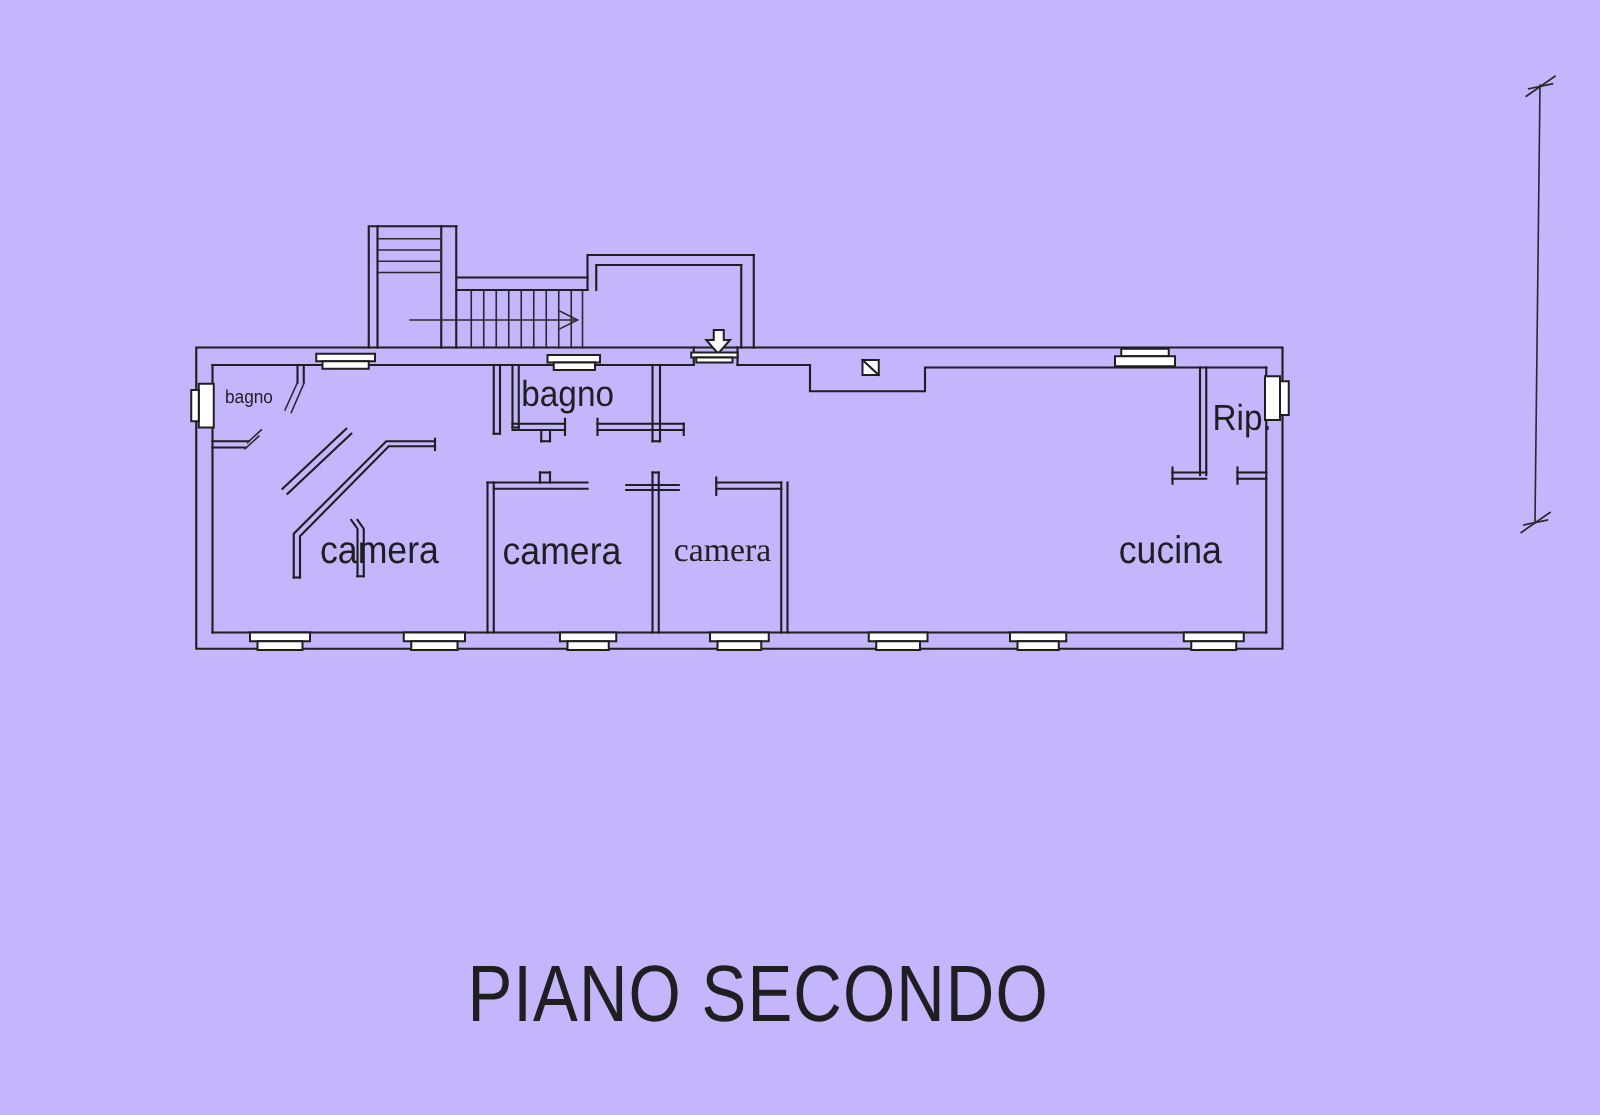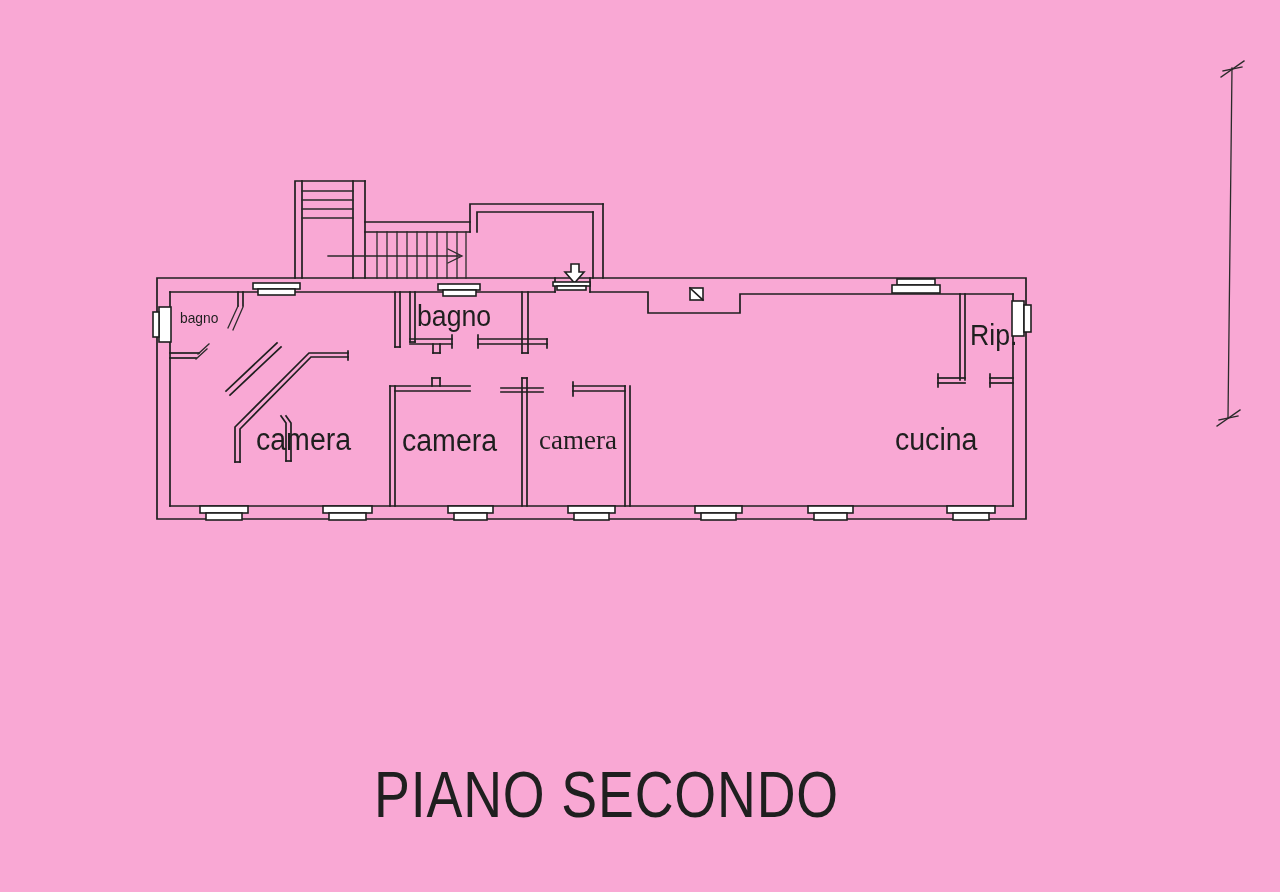--- a/index.html
+++ b/index.html
@@ -1,17 +1,17 @@
 <!DOCTYPE html>
 <html><head>
 <meta charset="utf-8">
 <style>
   html,body{margin:0;padding:0;background:#e8e8e8;}
   .page{
-    position:relative;width:1280px;height:892px;background:#f9a8d4;
+    position:relative;width:1280px;height:892px;background:#c4b5fd;
     overflow:hidden;font-family:"Liberation Sans",sans-serif;color:#1f1f1f;
     margin:0 auto;
   }
   svg.plan{position:absolute;left:0;top:0;width:1280px;height:892px;}
   .ln{stroke:#1f1f1f;stroke-width:1.7;fill:none;stroke-linecap:square;stroke-linejoin:miter;}
   .thin{stroke:#2a2a2a;stroke-width:1.3;fill:none;stroke-linecap:square;}
   .win{fill:#ffffff;stroke:#1f1f1f;stroke-width:1.6;}
   .wh{fill:#ffffff;stroke:#1f1f1f;stroke-width:1.6;}
   .label{position:absolute;line-height:1;white-space:nowrap;color:#1f1f1f;}
   .lbl-sans{font-family:"Liberation Sans",sans-serif;transform:scaleX(0.92);transform-origin:left top;}

